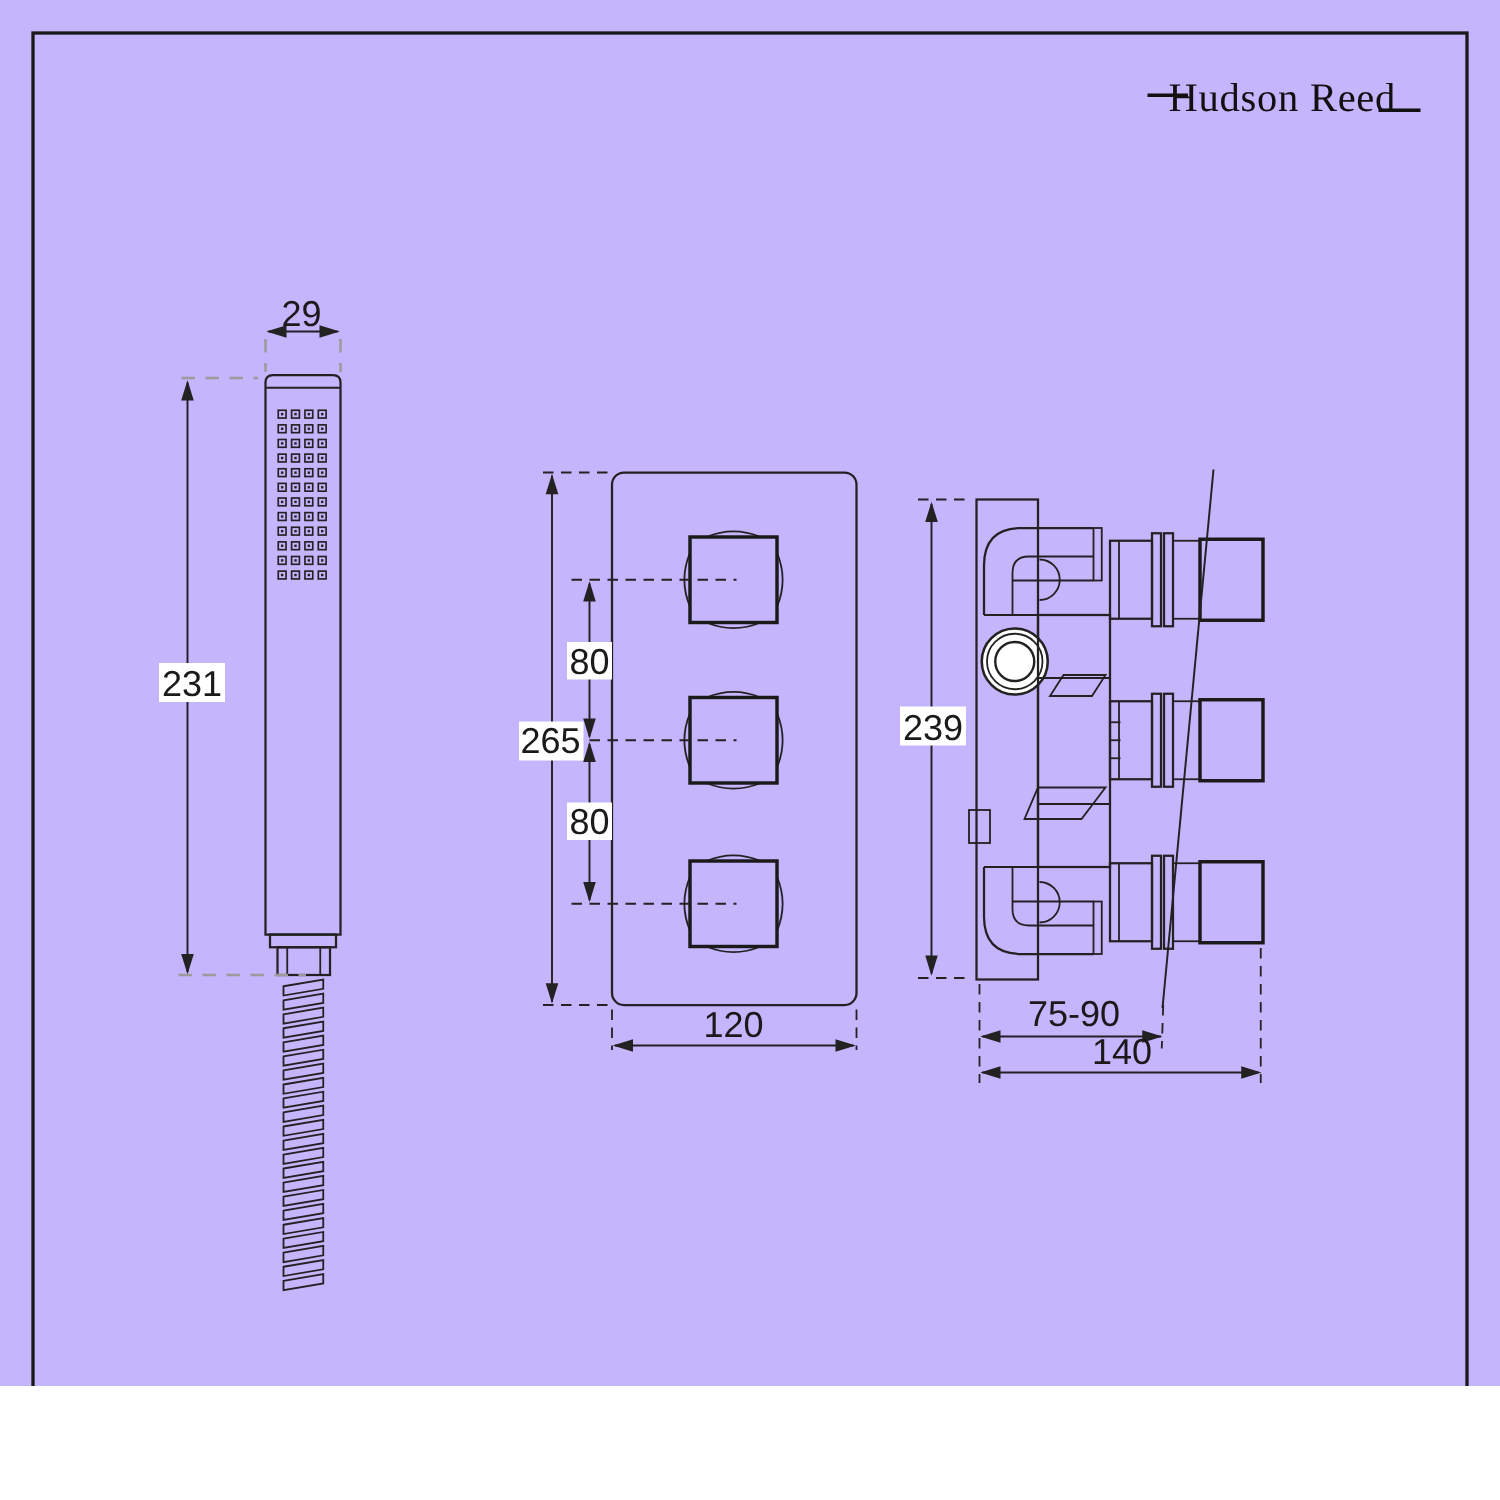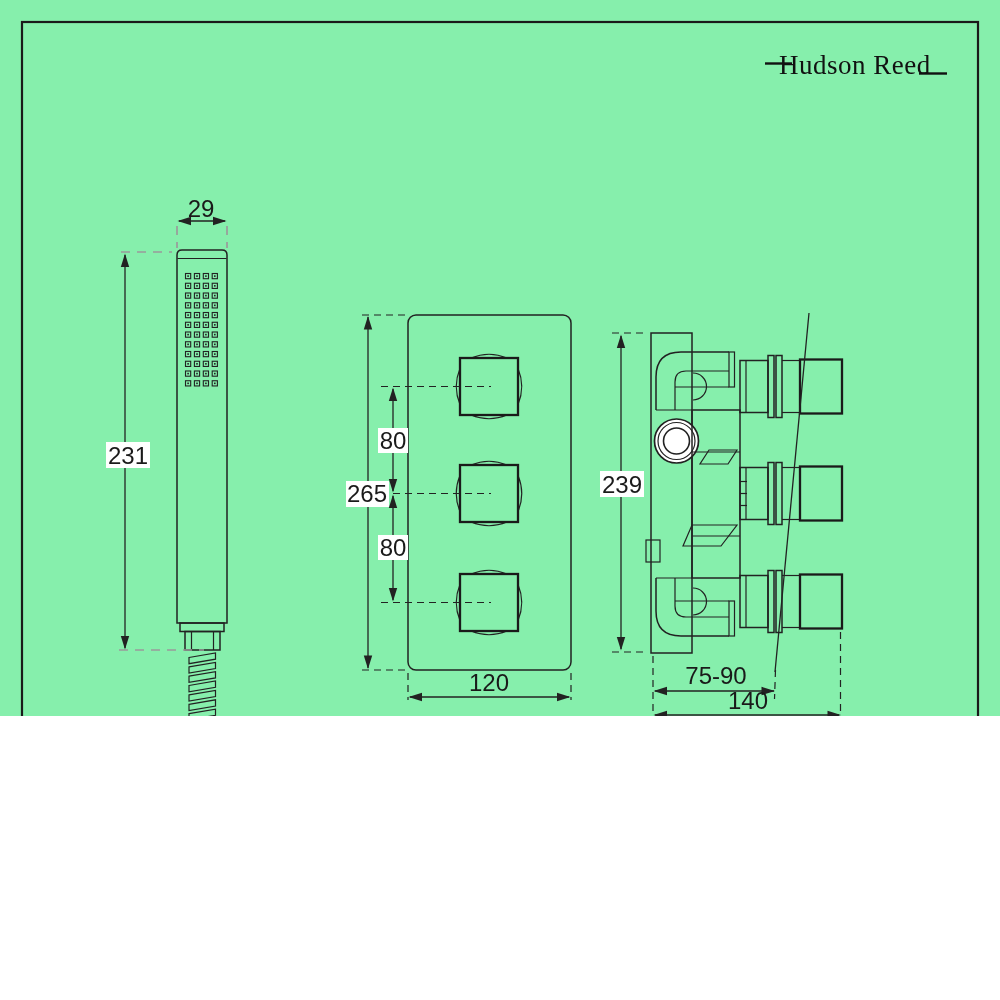--- a/index.html
+++ b/index.html
@@ -1,16 +1,16 @@
 <!DOCTYPE html>
 <html><head>
 <meta charset="utf-8">
 <style>
   html,body{margin:0;padding:0;background:#fff;}
-  .page{position:relative;width:1000px;height:716px;background:#86efac;overflow:hidden;
+  .page{position:relative;width:1000px;height:924px;background:#c4b5fd;overflow:hidden;
         font-family:"Liberation Sans",sans-serif;}
   svg{position:absolute;left:0;top:0;}
   .ln{stroke:#222;fill:none;stroke-width:1.5;}
   .thin{stroke:#222;fill:none;stroke-width:1.2;}
   .bold{stroke:#1a1a1a;fill:none;stroke-width:2.3;}
   .dash{stroke:#222;fill:none;stroke-width:1.2;stroke-dasharray:7 5;}
   .gdash{stroke:#9b9b9b;fill:none;stroke-width:1.7;stroke-dasharray:9 7;}
   .dimln{stroke:#222;fill:none;stroke-width:1.3;}
   .dim{font-family:"Liberation Sans",sans-serif;font-size:24px;fill:#1a1a1a;text-anchor:middle;}
   .logo{font-family:"Liberation Serif",serif;font-size:27px;fill:#111;letter-spacing:.5px;}

